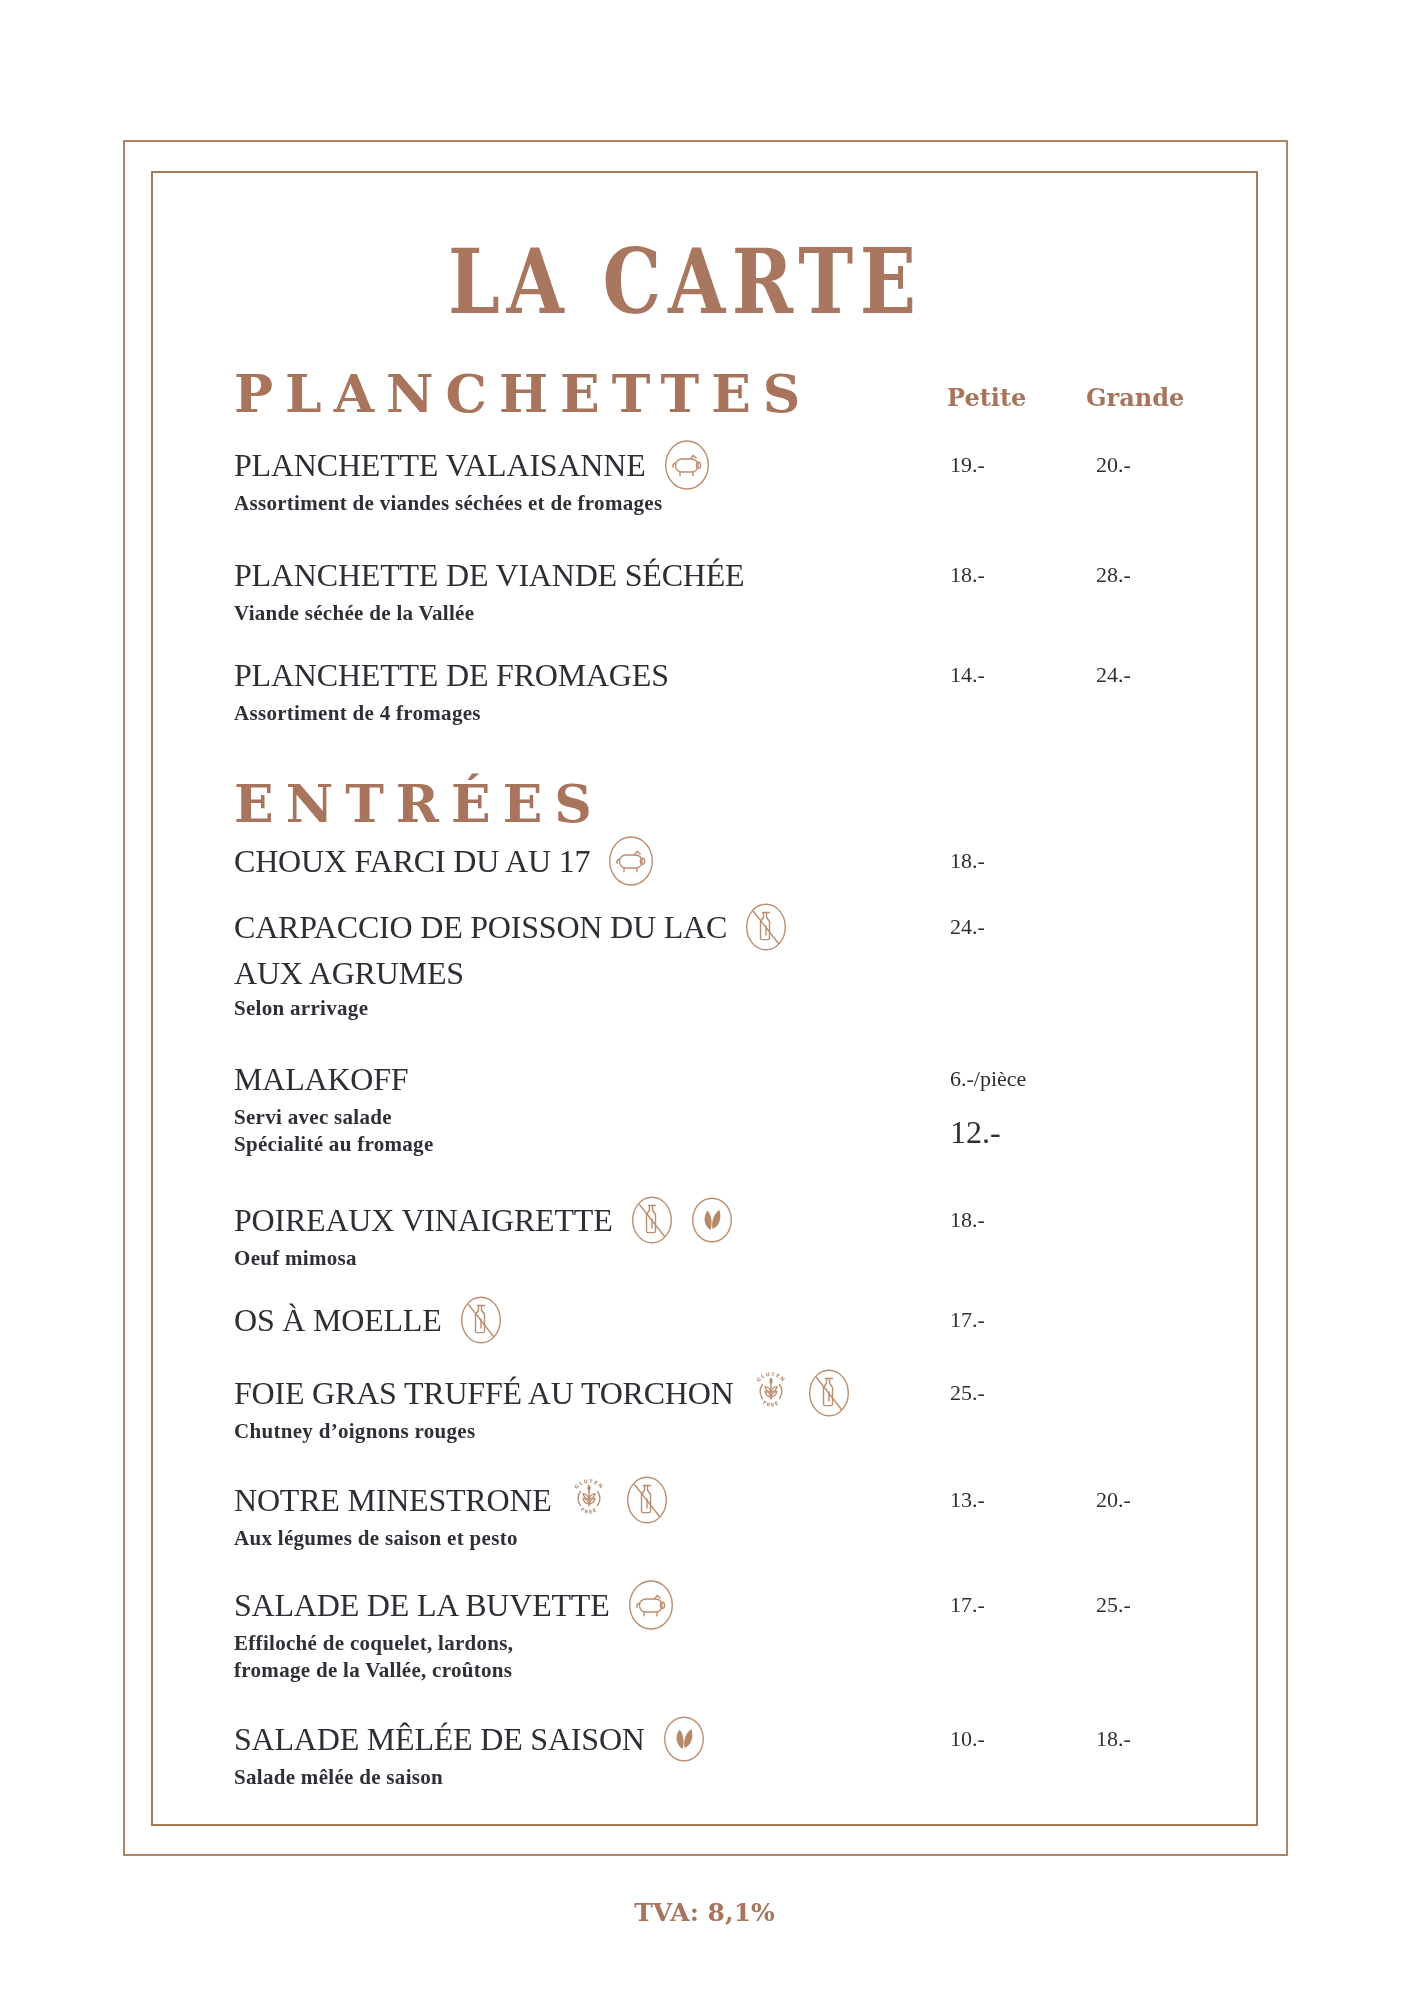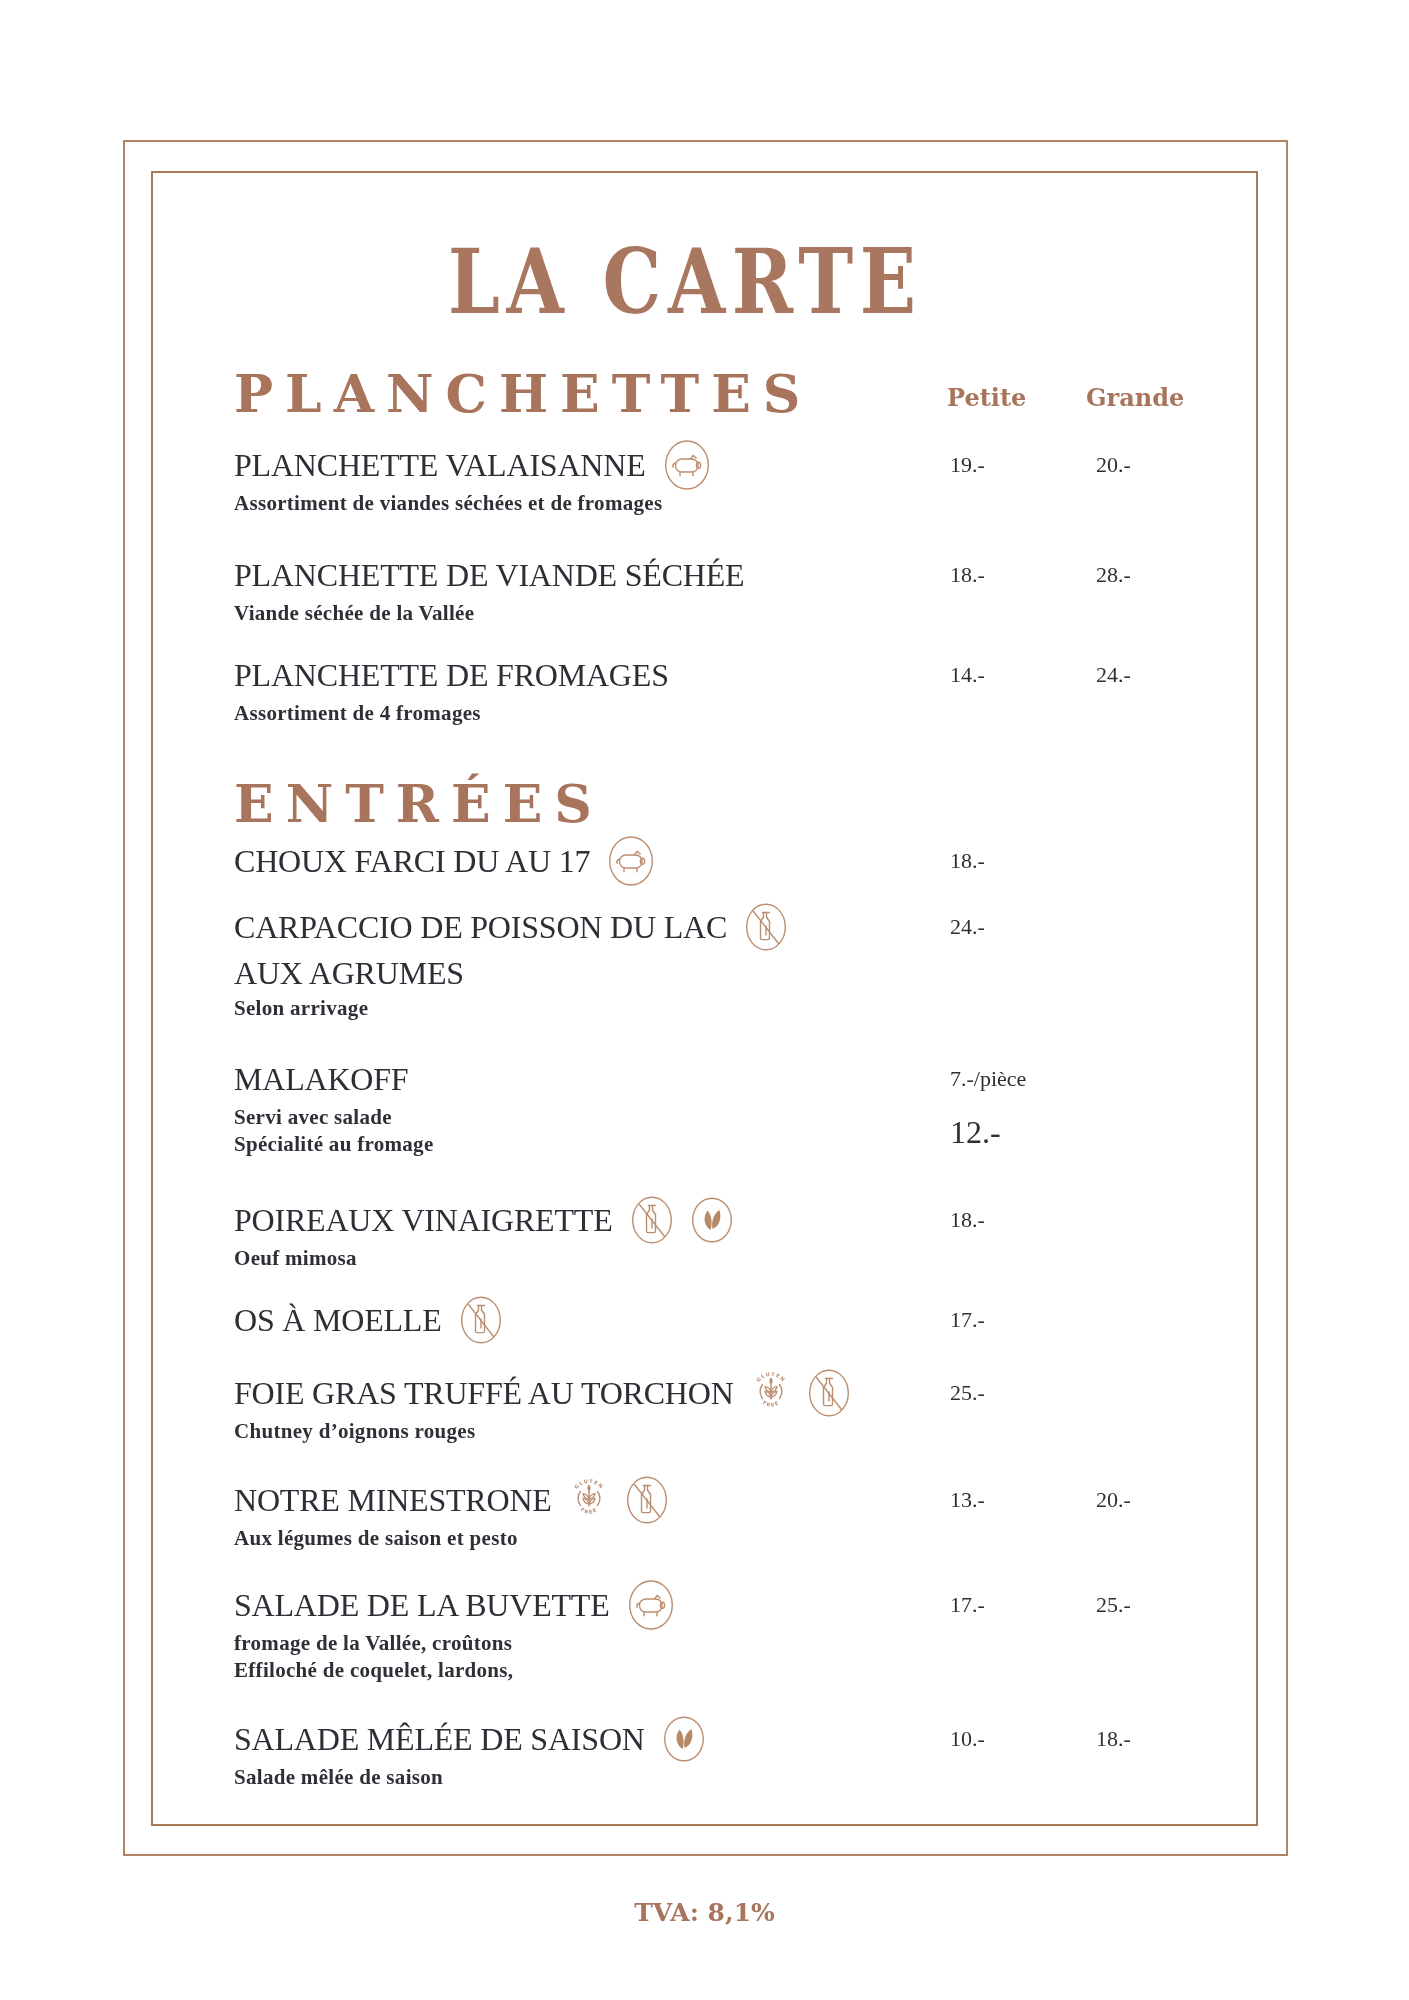--- a/index.html
+++ b/index.html
@@ -140,21 +140,21 @@
   </div>
 
   <div class="item" style="top:1057px">
     <div class="trow">
       <span class="tname">MALAKOFF</span>
     </div>
     <div class="desc">
       <div>Servi avec salade</div>
       <div>Spécialité au fromage</div>
     </div>
-    <span class="price p1">7.-/pièce</span>
+    <span class="price p1">6.-/pièce</span>
     <span class="p1b">12.-</span>
   </div>
 
   <div class="item" style="top:1198px">
     <div class="trow">
       <span class="tname">POIREAUX VINAIGRETTE</span>
       <svg class="icon icon-lf" viewBox="0 0 42 48">
           <use href="#ico-lf"></use>
         </svg>
       <svg class="icon icon-veg" viewBox="0 0 42 46">
@@ -227,22 +227,22 @@
   </div>
 
   <div class="item" style="top:1583px">
     <div class="trow">
       <span class="tname">SALADE DE LA BUVETTE</span>
       <svg class="icon icon-pig" viewBox="0 0 46 50">
           <use href="#ico-pig"></use>
         </svg>
     </div>
     <div class="desc">
+      <div>Effiloché de coquelet, lardons,</div>
       <div>fromage de la Vallée, croûtons</div>
-      <div>Effiloché de coquelet, lardons,</div>
     </div>
     <span class="price p1">17.-</span>
     <span class="price p2">25.-</span>
   </div>
 
   <div class="item" style="top:1717px">
     <div class="trow">
       <span class="tname">SALADE MÊLÉE DE SAISON</span>
       <svg class="icon icon-veg" viewBox="0 0 42 46">
           <use href="#ico-veg"></use>

